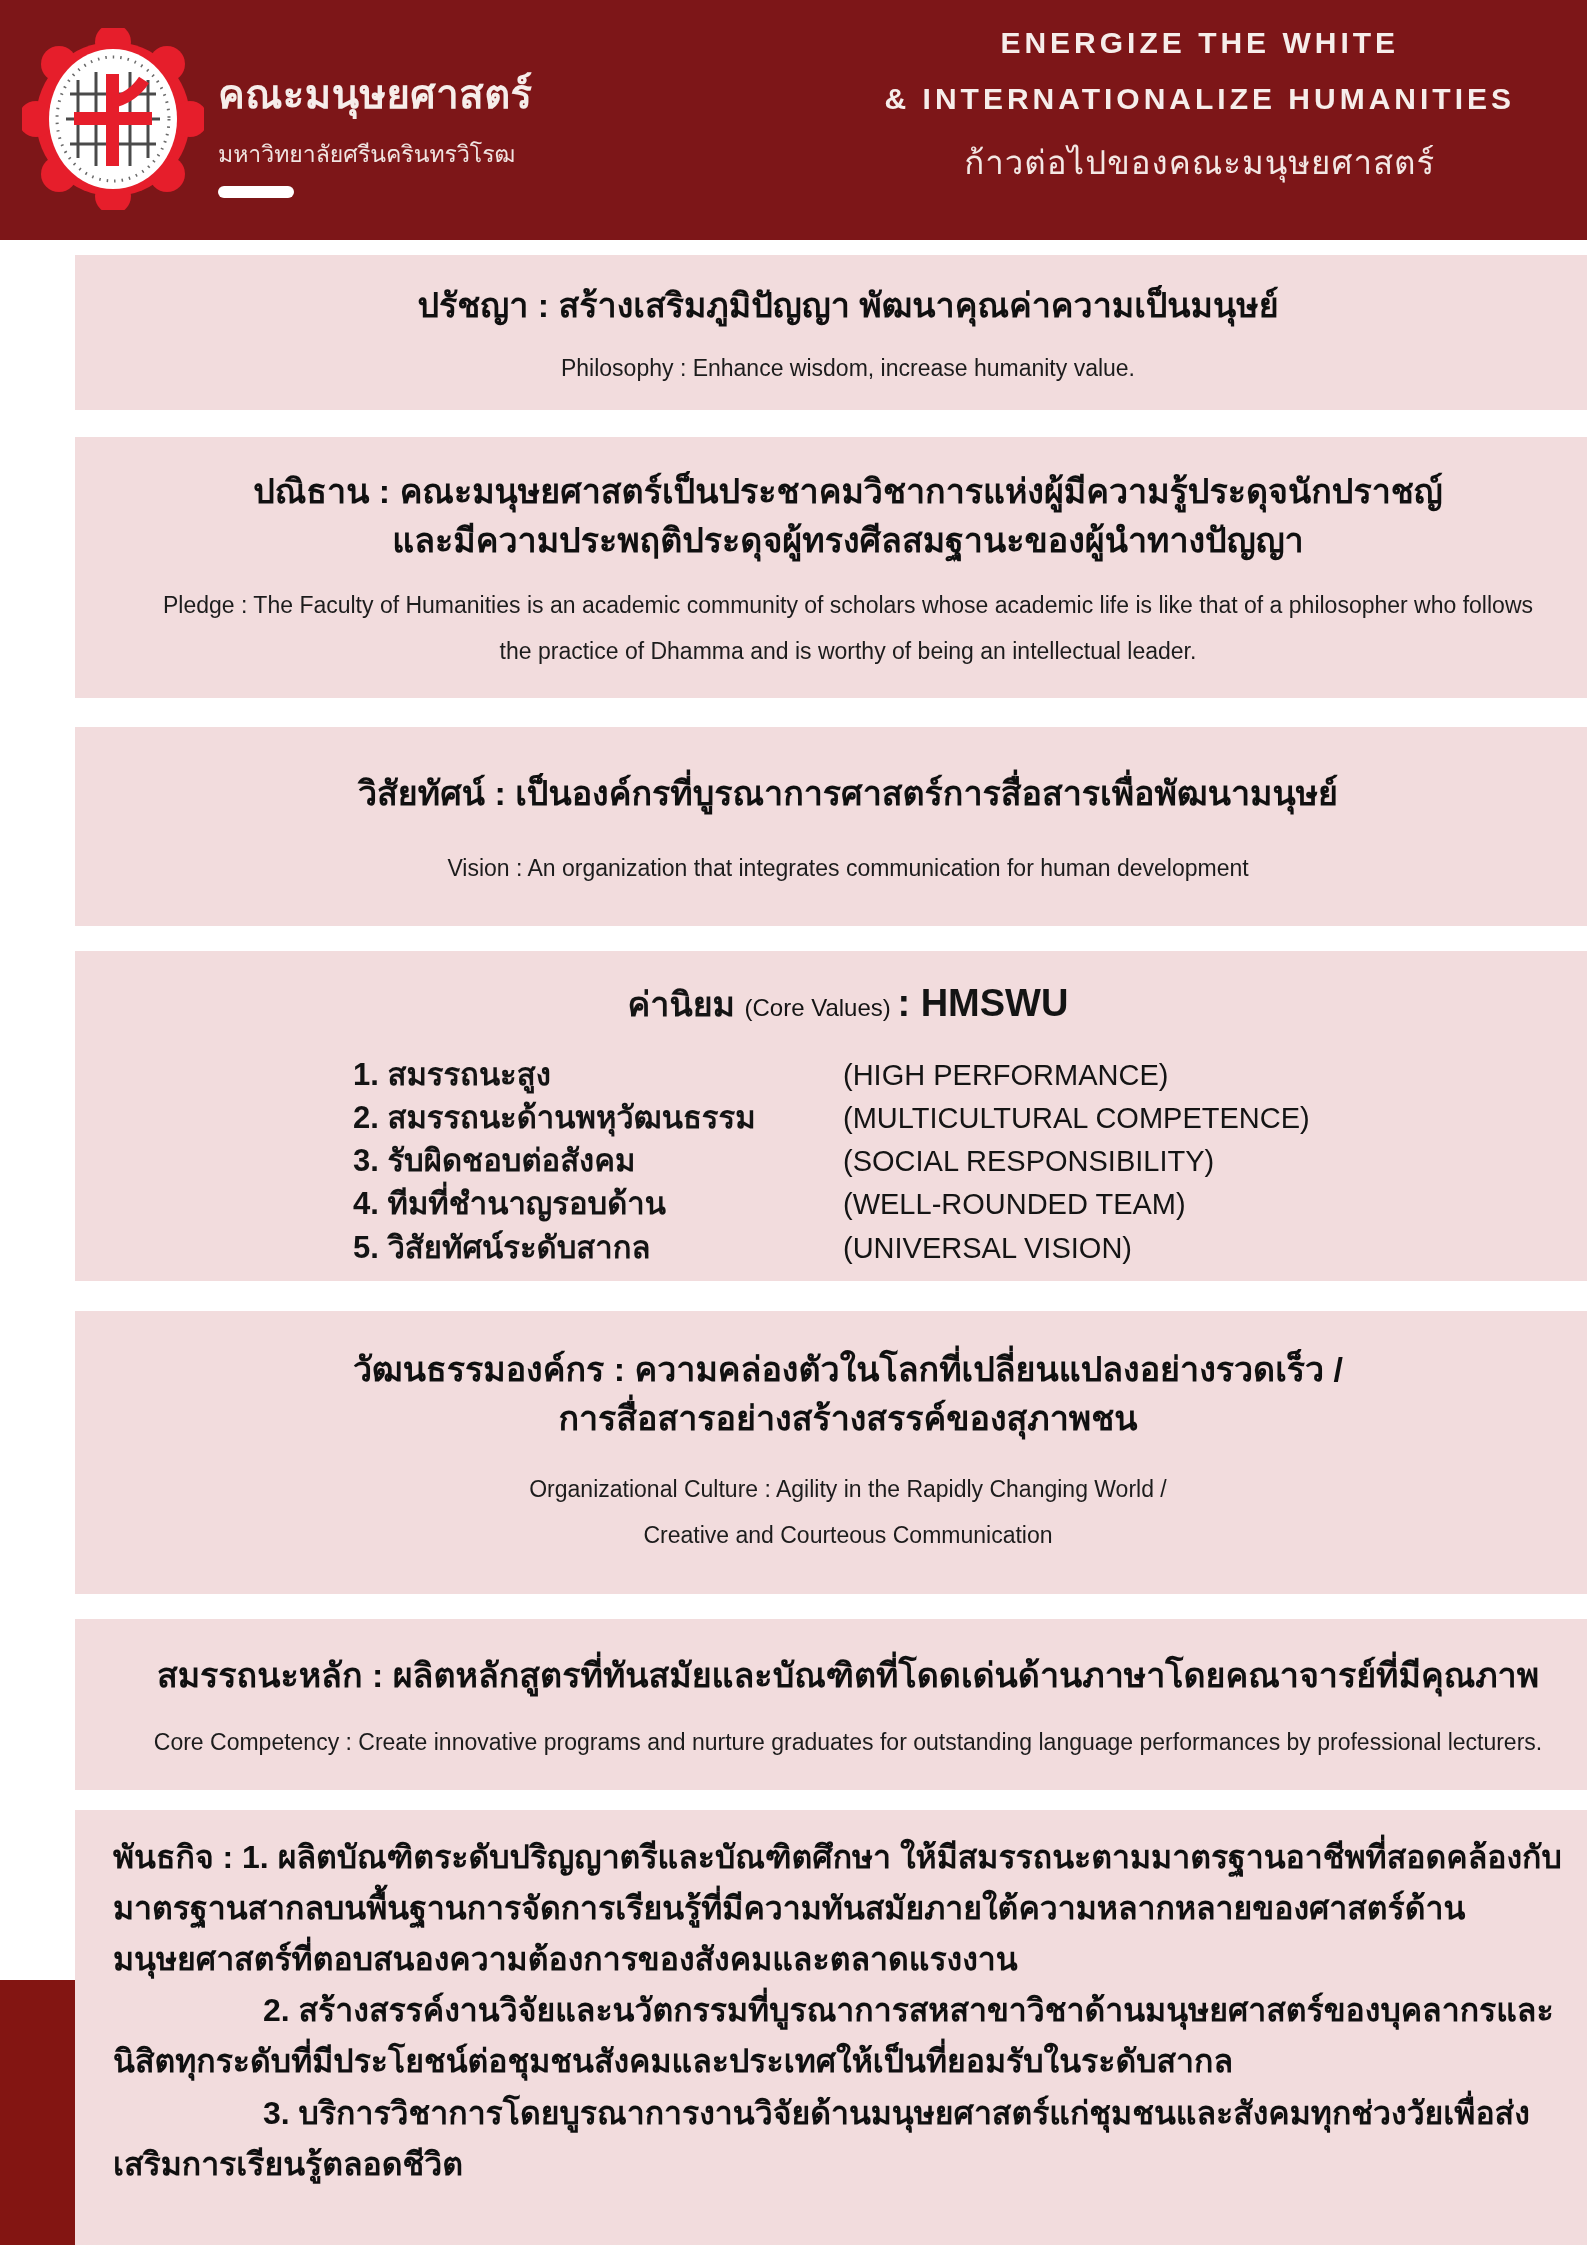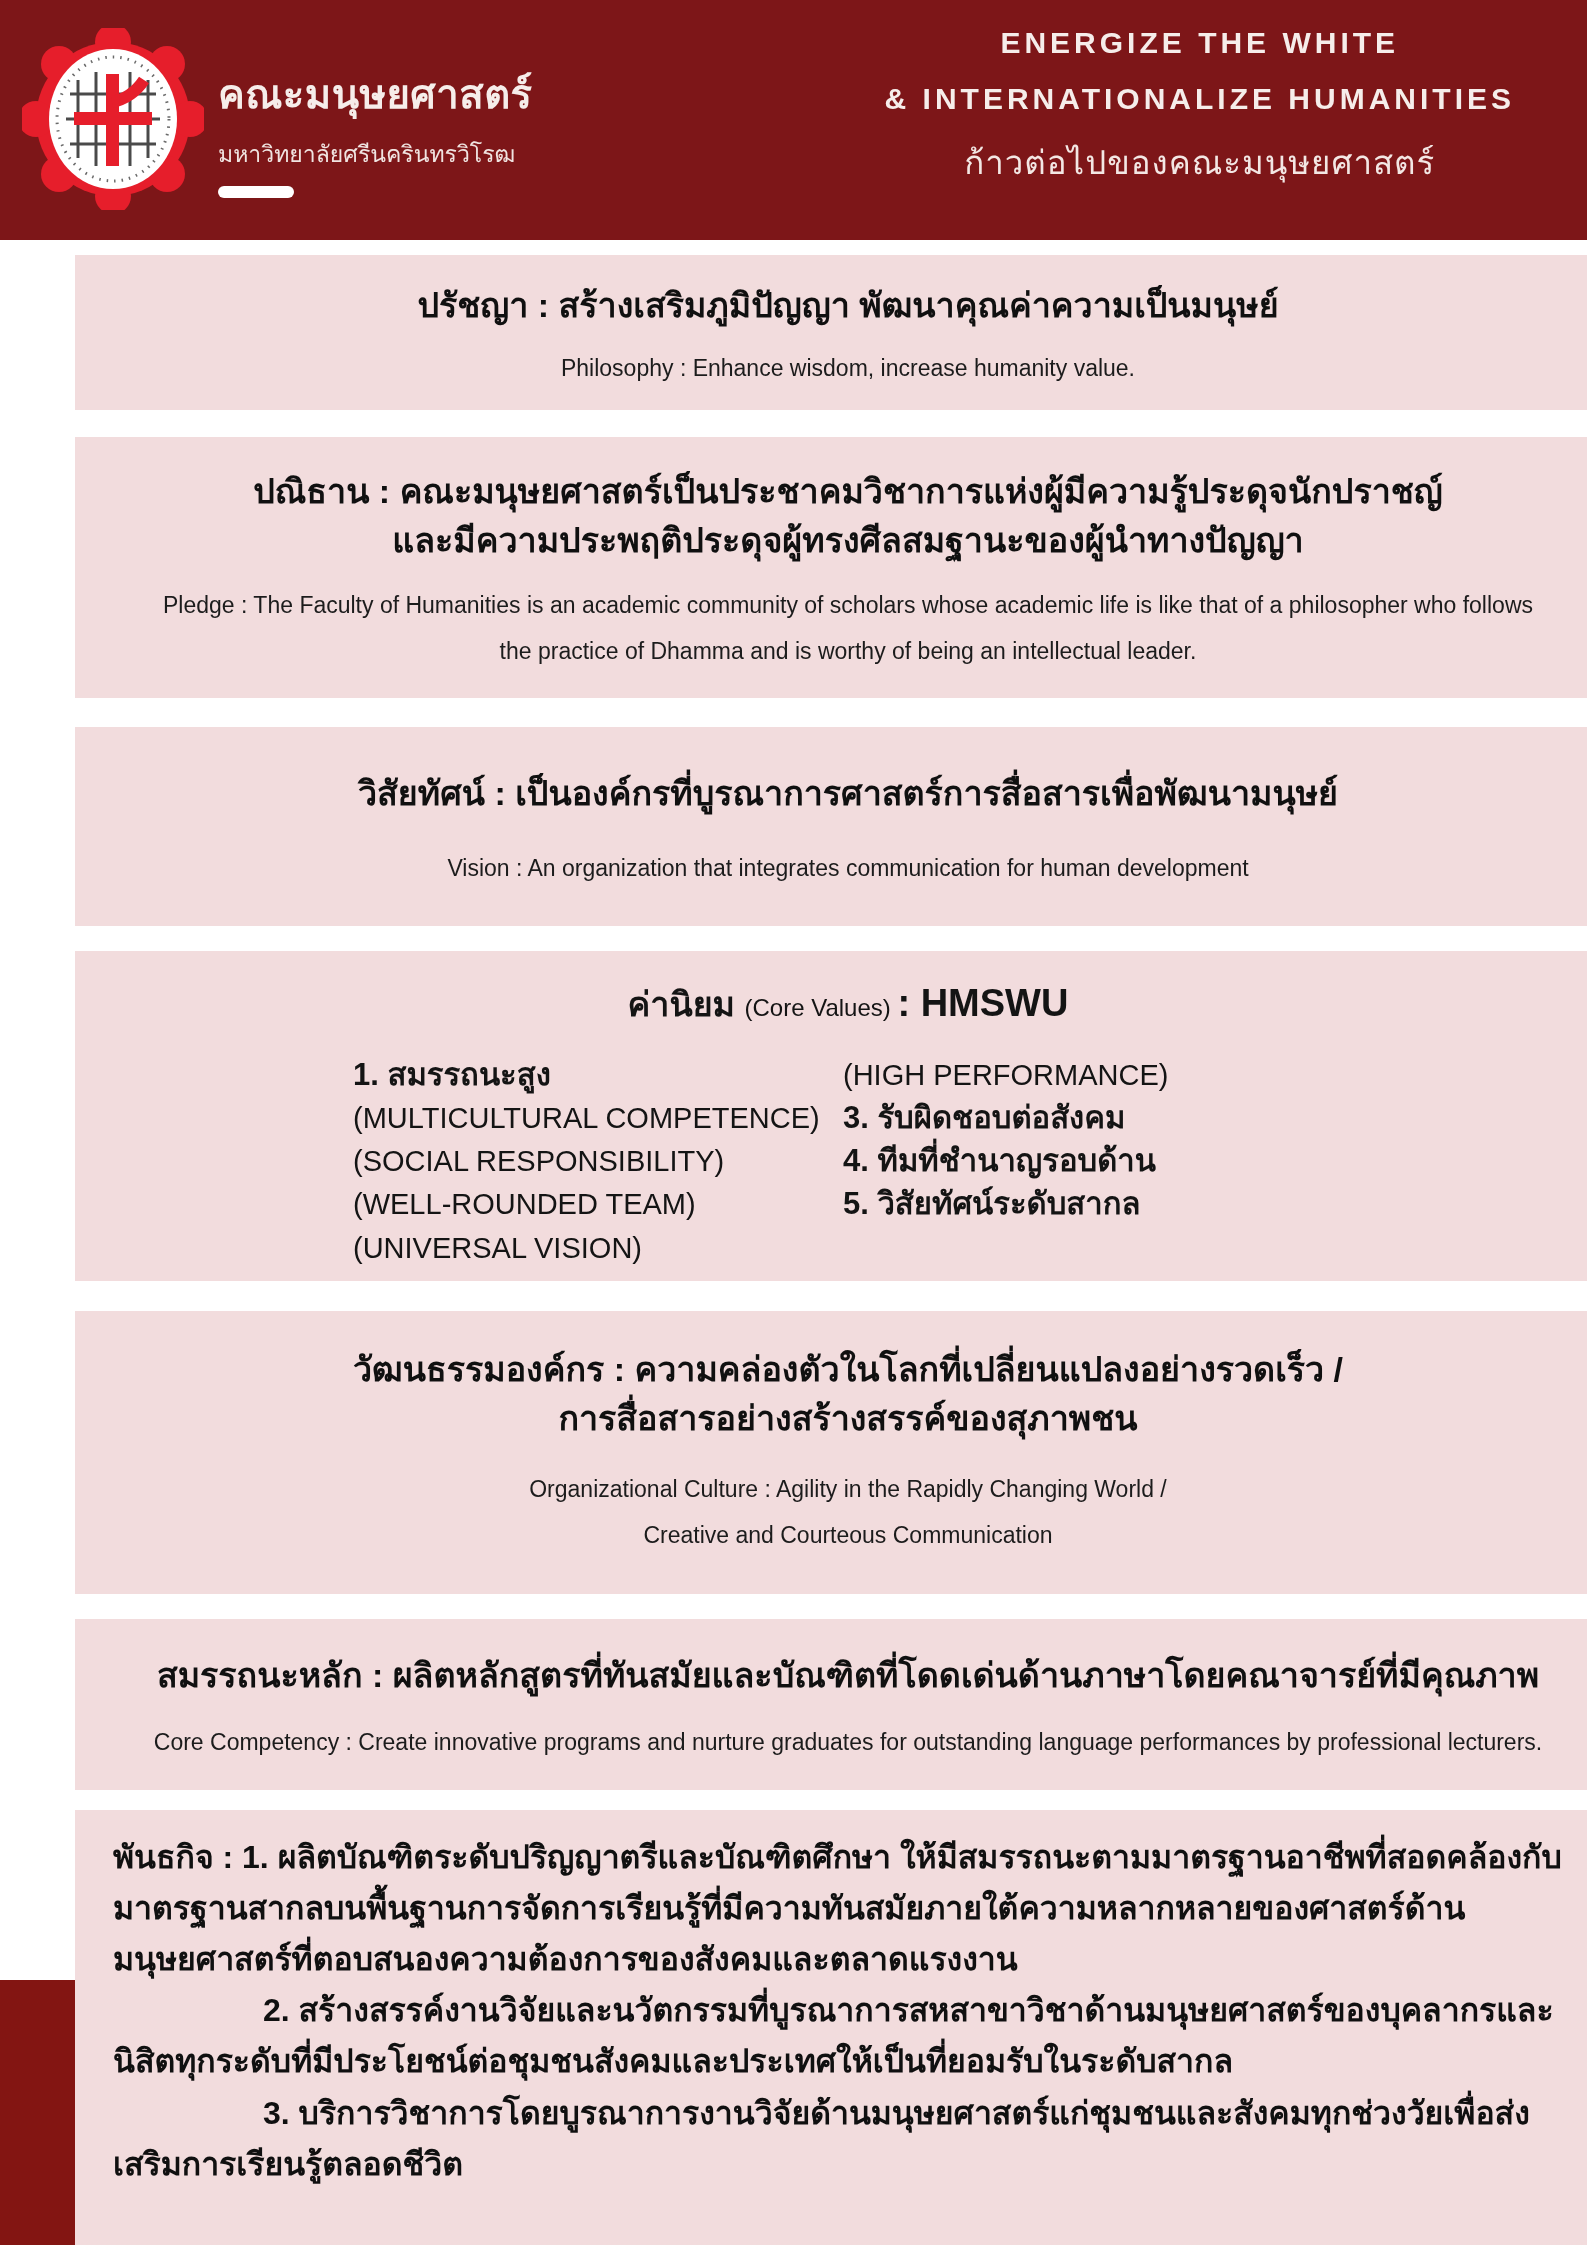--- a/index.html
+++ b/index.html
@@ -131,20 +131,21 @@
 
   <div class="panel panel-values">
     <div class="values-title">
       <span class="vt-th">ค่านิยม</span>
       <span class="vt-mid"> (Core Values) </span>
       <span class="vt-acr">: HMSWU</span>
     </div>
     <div class="values-list">
       <div class="values-th">1. สมรรถนะสูง</div>
       <div class="values-en">(HIGH PERFORMANCE)</div>
+      <div class="values-th">2. สมรรถนะด้านพหุวัฒนธรรม</div>
       <div class="values-en">(MULTICULTURAL COMPETENCE)</div>
       <div class="values-th">3. รับผิดชอบต่อสังคม</div>
       <div class="values-en">(SOCIAL RESPONSIBILITY)</div>
       <div class="values-th">4. ทีมที่ชำนาญรอบด้าน</div>
       <div class="values-en">(WELL-ROUNDED TEAM)</div>
       <div class="values-th">5. วิสัยทัศน์ระดับสากล</div>
       <div class="values-en">(UNIVERSAL VISION)</div>
     </div>
   </div>
 

